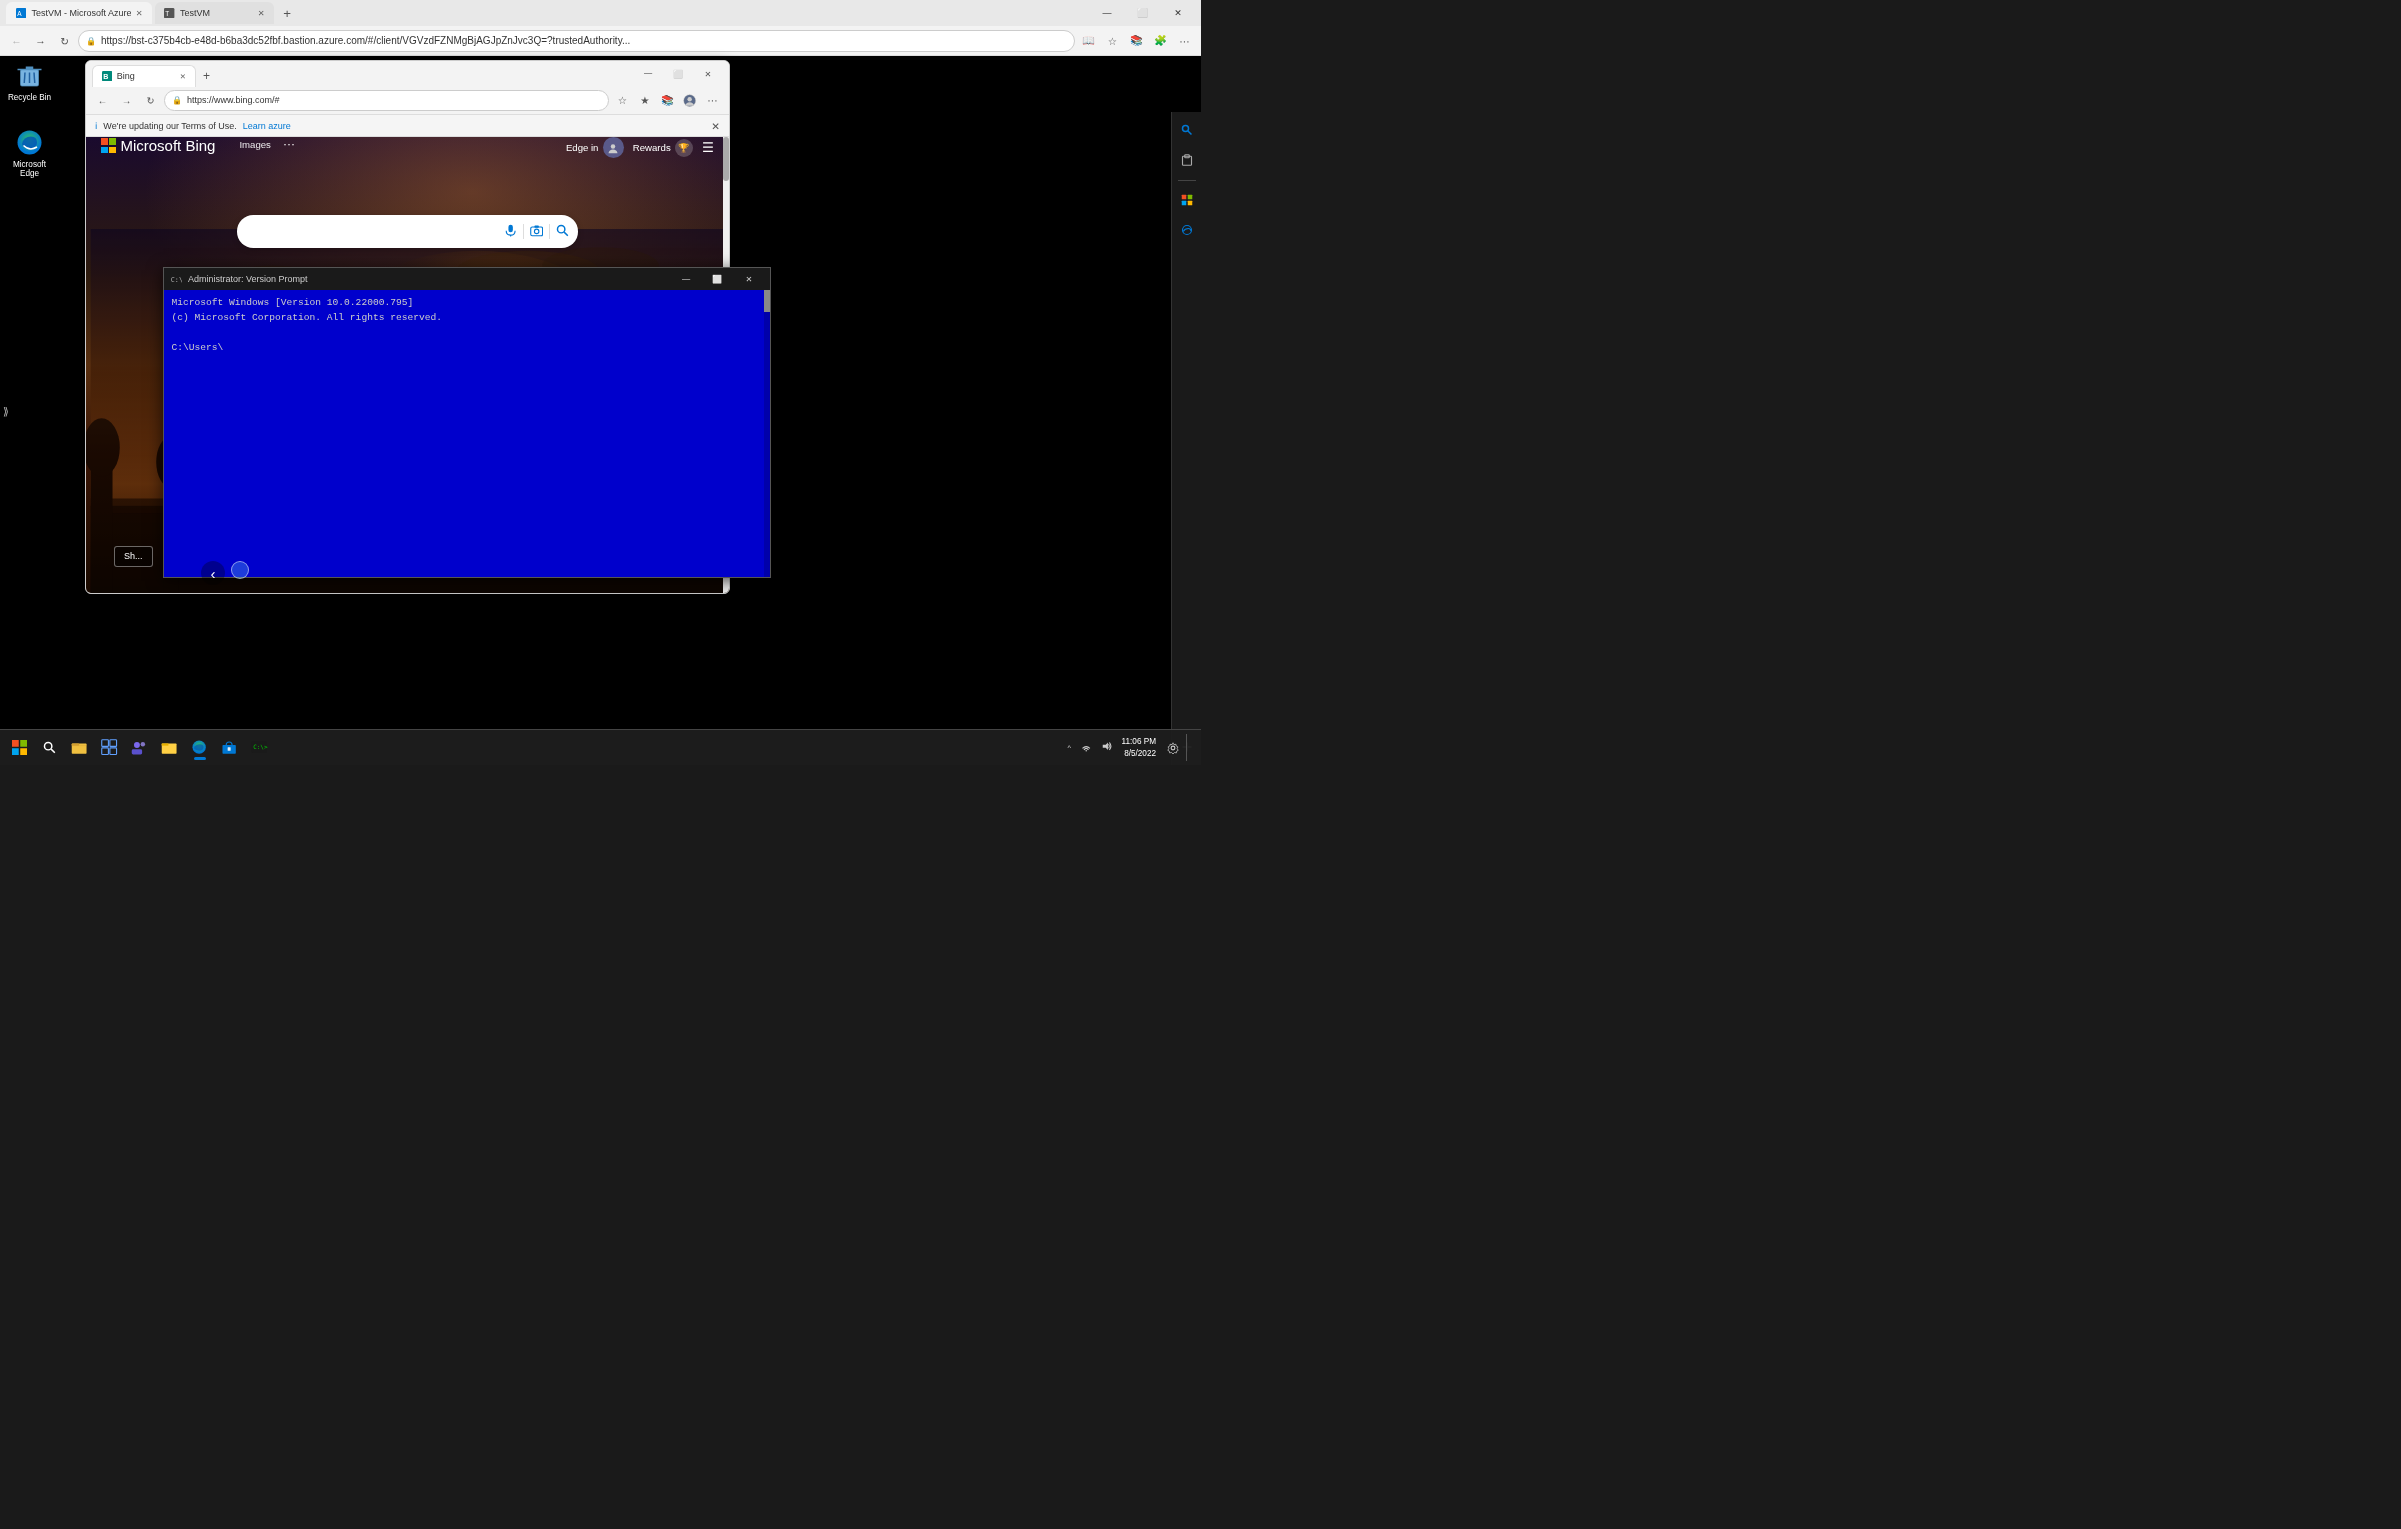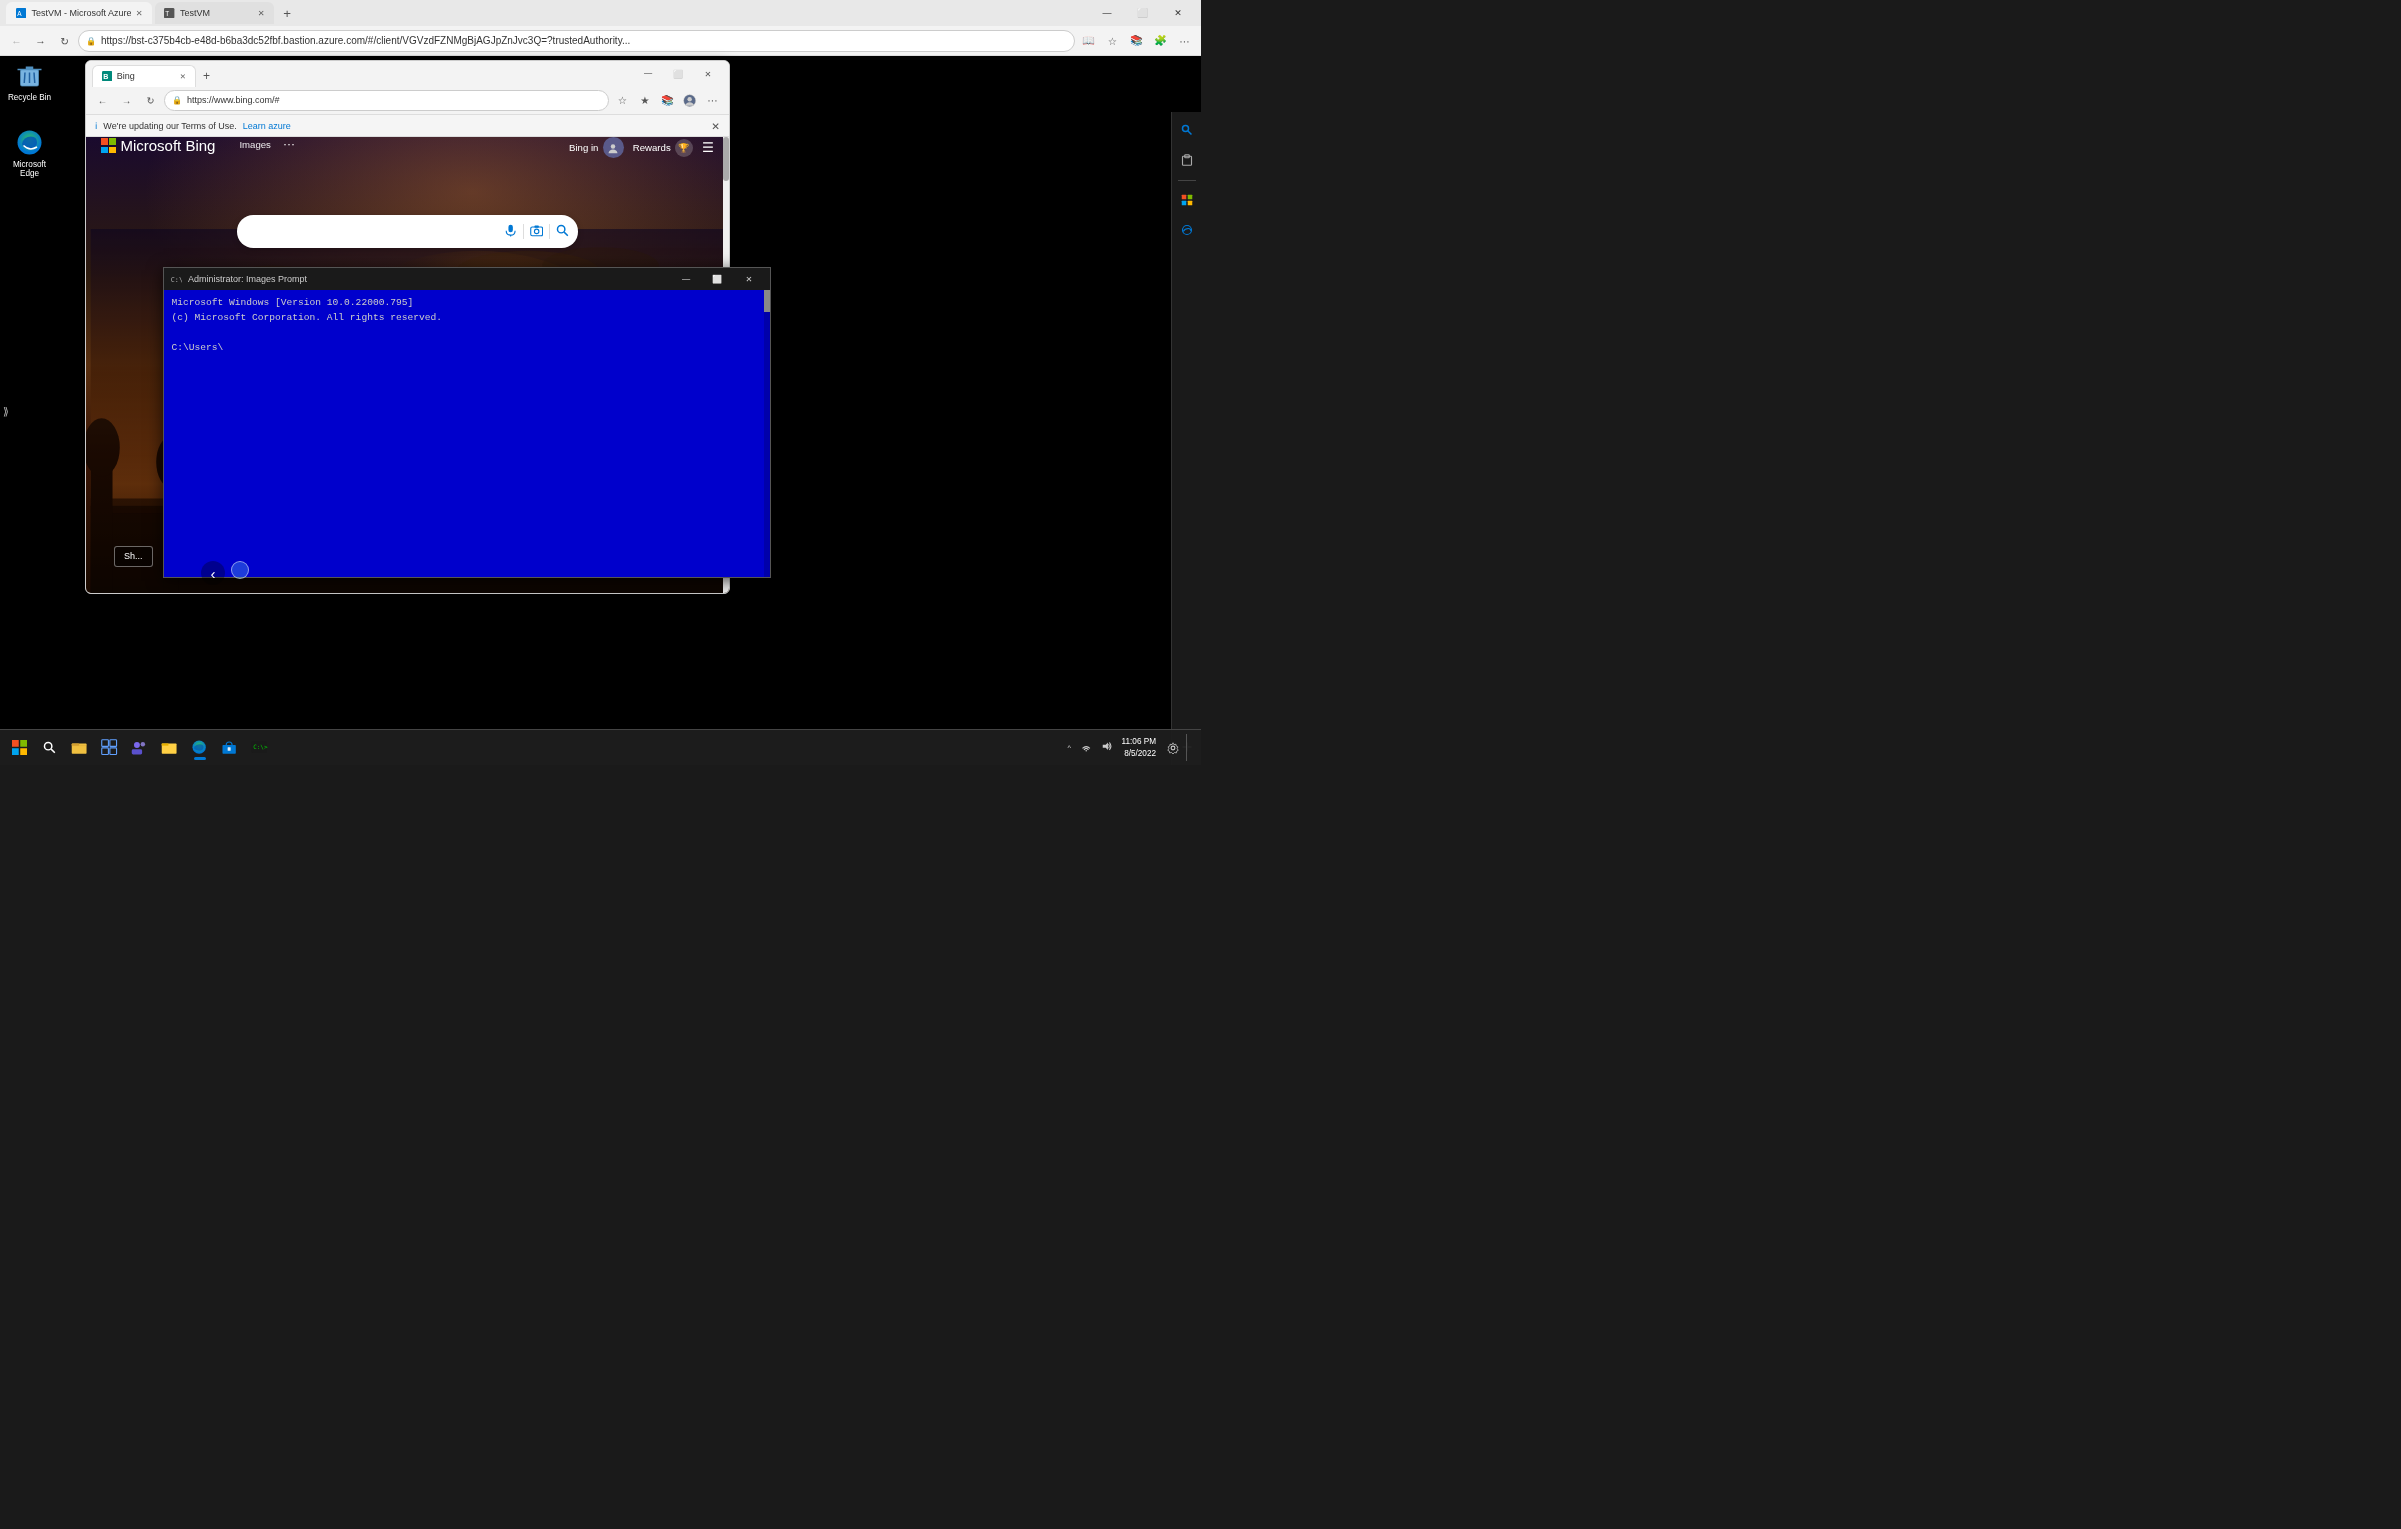--- a/index.html
+++ b/index.html
@@ -921,21 +921,21 @@
             <div class="bing-logo-sq" style="background:#ffb900;"></div>
           </div>
           <span>Microsoft Bing</span>
         </div>
         <div class="bing-nav">
           <span class="bing-nav-item">Images</span>
           <span class="bing-nav-more">···</span>
         </div>
         <div class="bing-header-right">
           <div class="bing-signin">
-            <span>Bing in</span>
+            <span>Edge in</span>
             <div class="bing-avatar">
               <svg width="12" height="12" viewBox="0 0 16 16">
                 <circle cx="8" cy="6" r="3" fill="#ccc"></circle>
                 <path d="M2 15 Q3 10 8 10 Q13 10 14 15" fill="#ccc"></path>
               </svg>
             </div>
           </div>
           <div class="bing-rewards">
             <span>Rewards</span>
             <div class="bing-rewards-icon">🏆</div>
@@ -985,21 +985,21 @@
   </div>
 
   <div class="cmd-window">
     <div class="cmd-titlebar">
       <div class="cmd-title-icon">
         <svg width="12" height="12" viewBox="0 0 16 16" style="font-size:12px">
           <rect width="16" height="16" fill="#1a1a1a" rx="1"></rect>
           <text x="1" y="12" font-size="9" fill="#aaa" font-family="monospace">C:\</text>
         </svg>
       </div>
-      <span class="cmd-title-text">Administrator: Images Prompt</span>
+      <span class="cmd-title-text">Administrator: Version Prompt</span>
       <div class="cmd-win-btns">
         <div class="cmd-win-btn">—</div>
         <div class="cmd-win-btn">⬜</div>
         <div class="cmd-win-btn close">✕</div>
       </div>
     </div>
     <div class="cmd-body">
       <div class="cmd-line">Microsoft Windows [Version 10.0.22000.795]</div>
       <div class="cmd-line">(c) Microsoft Corporation. All rights reserved.</div>
       <div class="cmd-line">&nbsp;</div>

